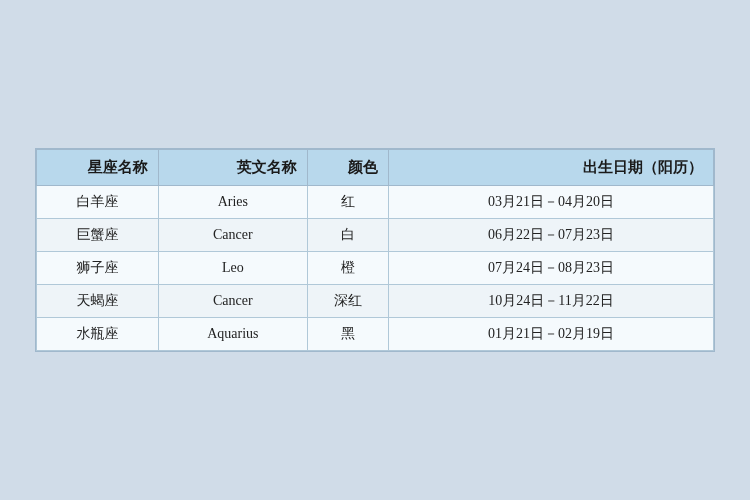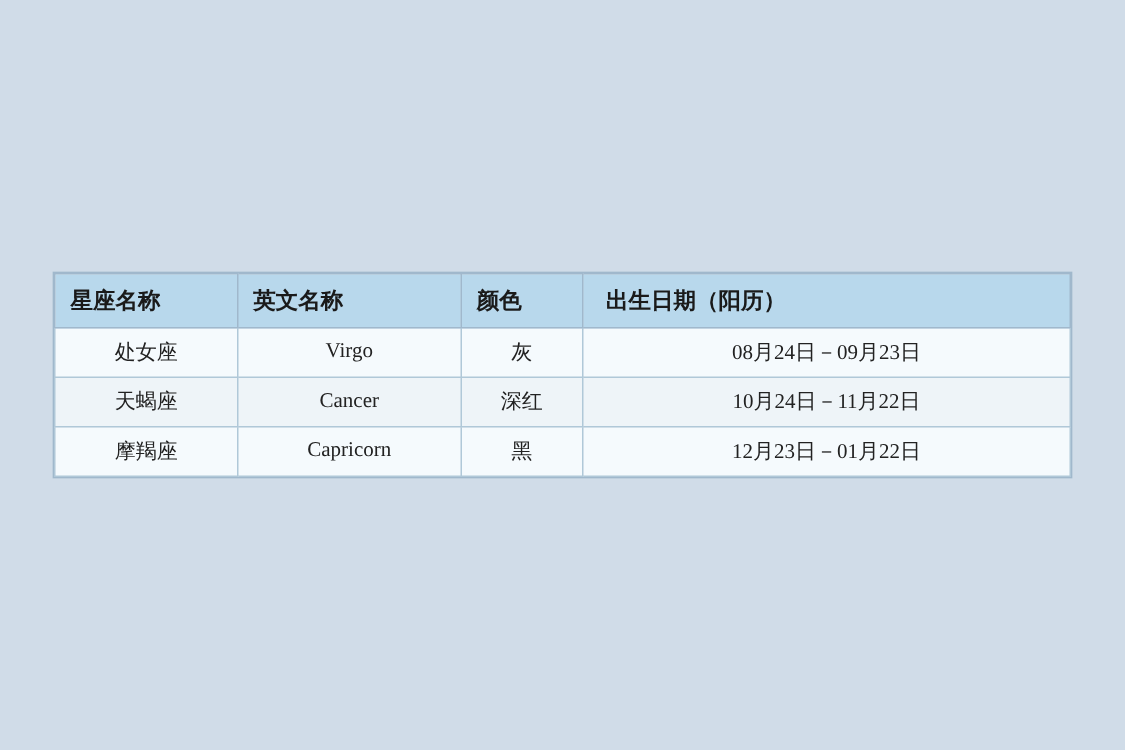--- a/index.html
+++ b/index.html
@@ -29,21 +29,21 @@
       border-collapse: collapse;
     }
 
     thead tr {
       background-color: #b8d8ec;
     }
 
     thead th {
       border: 1px solid #a0b8cc;
       padding: 8px 10px;
-      text-align: left;
+      text-align: right;
       font-size: 15px;
       font-weight: bold;
       color: #1a1a1a;
     }
 
     tbody tr {
       background-color: #f5fafd;
     }
 
     tbody tr:nth-child(even) {
@@ -70,33 +70,45 @@
   <table>
     <thead>
       <tr>
         <th class="col-chinese">星座名称</th>
         <th class="col-english">英文名称</th>
         <th class="col-color">颜色</th>
         <th class="col-date">出生日期（阳历）</th>
       </tr>
     </thead>
     <tbody id="table-body">
+    <tr>
+          <td>白羊座</td>
+          <td>Aries</td>
+          <td>红</td>
+          <td>03月21日－04月20日</td>
+        </tr>
         <tr>
-          <td>处女座</td>
-          <td>Virgo</td>
-          <td>灰</td>
-          <td>08月24日－09月23日</td>
+          <td>巨蟹座</td>
+          <td>Cancer</td>
+          <td>白</td>
+          <td>06月22日－07月23日</td>
+        </tr>
+        <tr>
+          <td>狮子座</td>
+          <td>Leo</td>
+          <td>橙</td>
+          <td>07月24日－08月23日</td>
         </tr>
         <tr>
           <td>天蝎座</td>
           <td>Cancer</td>
           <td>深红</td>
           <td>10月24日－11月22日</td>
         </tr>
         <tr>
-          <td>摩羯座</td>
-          <td>Capricorn</td>
+          <td>水瓶座</td>
+          <td>Aquarius</td>
           <td>黑</td>
-          <td>12月23日－01月22日</td>
+          <td>01月21日－02月19日</td>
         </tr>
       </tbody>
   </table>
 </div>
 
 </body></html>

